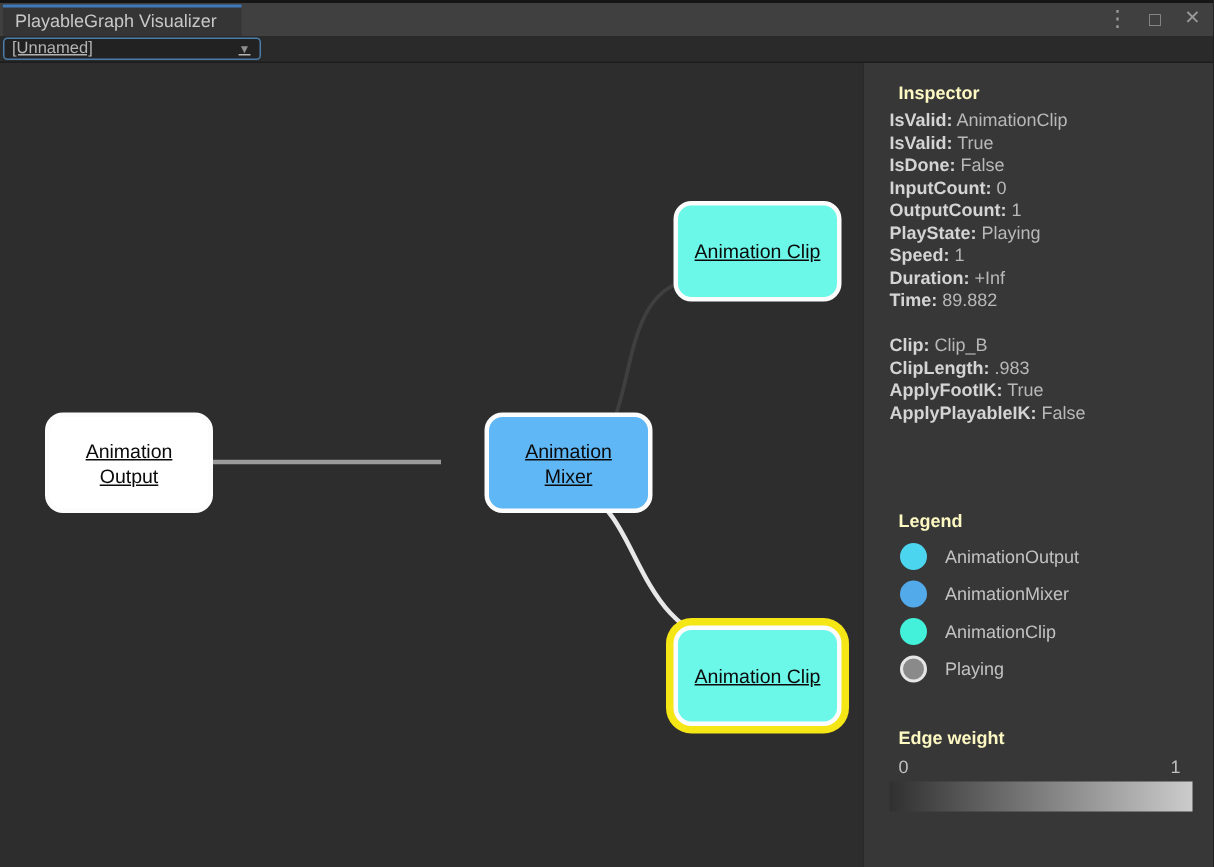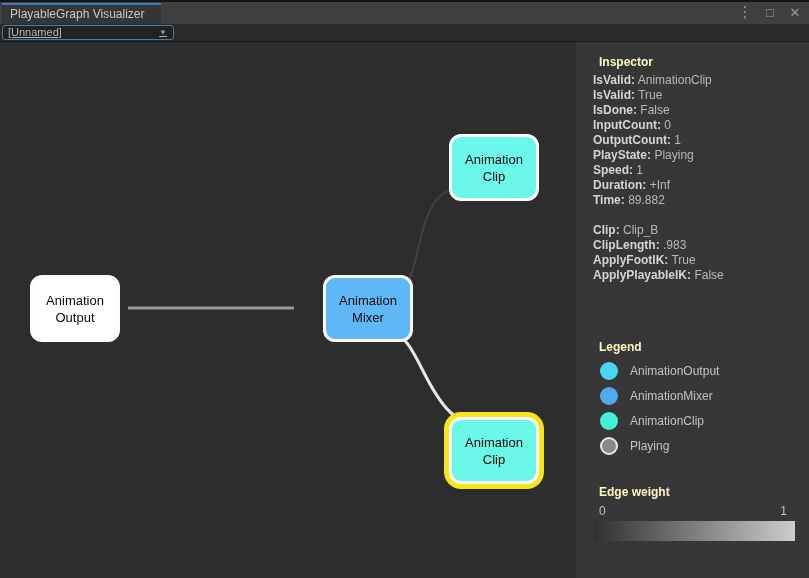--- a/index.html
+++ b/index.html
@@ -39,24 +39,24 @@
     position:absolute; left:2px; top:1px; width:172px; height:15px;
     background:#222222; border:1px solid #4a7ca8; border-radius:3px;
     color:#b4b4b4; font-size:11px; line-height:13px;
     padding:0 6px 0 5px; display:flex; justify-content:space-between;
     align-items:center; cursor:pointer;text-decoration:underline;
   }
   .dropdown .arrow { color:#8f8f8f; font-size:8px; }
   
   .graph-svg { position:absolute; left:0; top:0; width:809px; height:578px; pointer-events:none; }
   .node {
-    position:absolute; width:90px; height:67px; border-radius:12px;
+    position:absolute; width:112px; height:67px; border-radius:12px;
     border:3px solid #fcfcfc; color:#0a0a0a; font-size:13px; line-height:17px;
     display:flex; align-items:center; justify-content:center; text-align:center;
-    padding:4px 10px; cursor:pointer;
+    padding:4px 10px; cursor:pointer;text-decoration:underline;
   }
   .node.selected { box-shadow:0 0 0 5px #f5e616; }
   #node-output       { left:30px;  top:275px; }
   #node-mixer        { left:293px; top:275px;margin-left:30px; }
   #node-clip-top     { left:449px; top:134px; }
   #node-clip-bottom  { left:449px; top:417px; }
   
   .panel {
     position:absolute; left:575px; top:42px; width:234px; height:536px;
     background:#373737; border-left:1px solid #292929;

